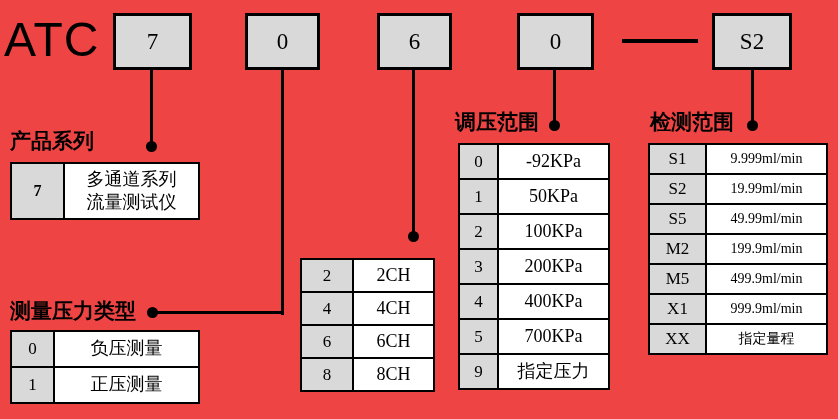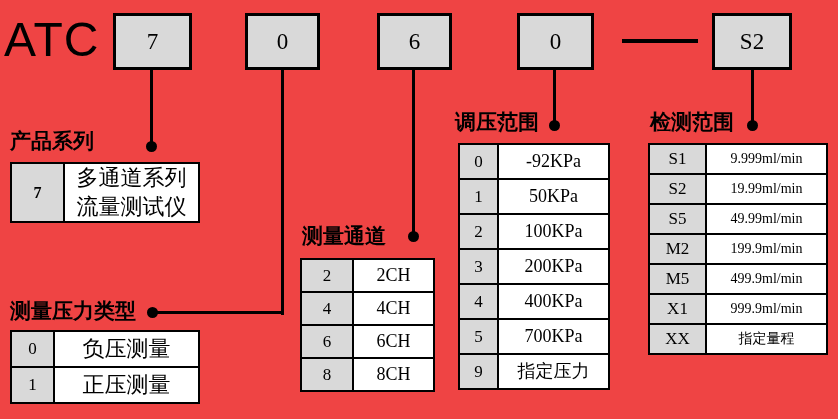--- a/index.html
+++ b/index.html
@@ -49,21 +49,21 @@
   .h-channels{left:302px;top:225px}
   .h-pressure-range{left:455px;top:111px}
   .h-detection-range{left:650px;top:111px}
   
   .tbl{position:absolute;border-collapse:collapse;table-layout:fixed;}
   .tbl td{
     border:2.5px solid #000;padding:0;text-align:center;vertical-align:middle;
     box-sizing:border-box;overflow:hidden;
   }
   .tbl td.code{background:#d9d9d9;font-size:17px;font-weight:bold;}
-  .tbl td.val{background:#ffffff;font-size:22px;white-space:pre-line;line-height:1.3;}
+  .tbl td.val{background:#ffffff;font-size:18px;white-space:pre-line;line-height:1.3;}
   .tbl-product-series{left:10px;top:162px;width:190px}
   .tbl-product-series td{height:56px}
   .tbl-product-series td.code{width:53px;font-size:16px}
   .tbl-pressure-type{left:10px;top:330px;width:190px}
   .tbl-pressure-type td{height:36px}
   .tbl-pressure-type td.code{width:43px;font-weight:normal}
   .tbl-channels{left:300px;top:258px;width:135px}
   .tbl-channels td{height:33px}
   .tbl-channels td.code{width:52px;font-weight:normal}
   .tbl-channels td.val{font-size:18px}
@@ -106,21 +106,20 @@
   <div class="dot d2"></div>
   <div class="vline l3"></div>
   <div class="dot d3"></div>
   <div class="vline l4"></div>
   <div class="dot d4"></div>
   <div class="vline l5"></div>
   <div class="dot d5"></div>
 
   <div class="sec-title h-product-series">产品系列</div>
   <div class="sec-title h-pressure-type">测量压力类型</div>
-  <div class="sec-title h-channels">测量通道</div>
   <div class="sec-title h-detection-range">检测范围</div>
   <div class="sec-title h-pressure-range">调压范围</div>
 
   <table class="tbl tbl-product-series">
       <tbody>
         <tr>
           <td class="code">7</td>
           <td class="val">多通道系列
 流量测试仪</td>
         </tr>

